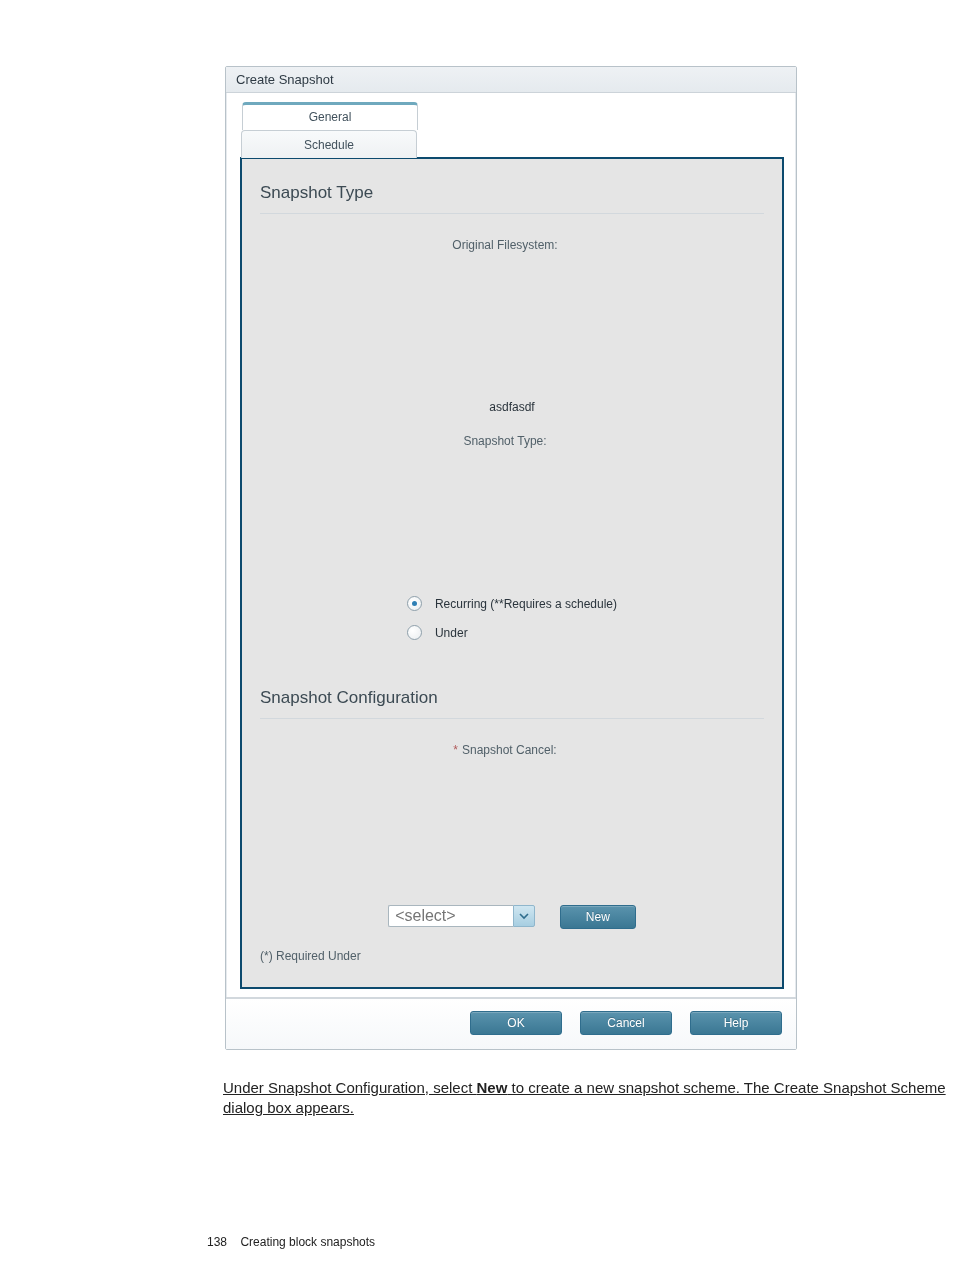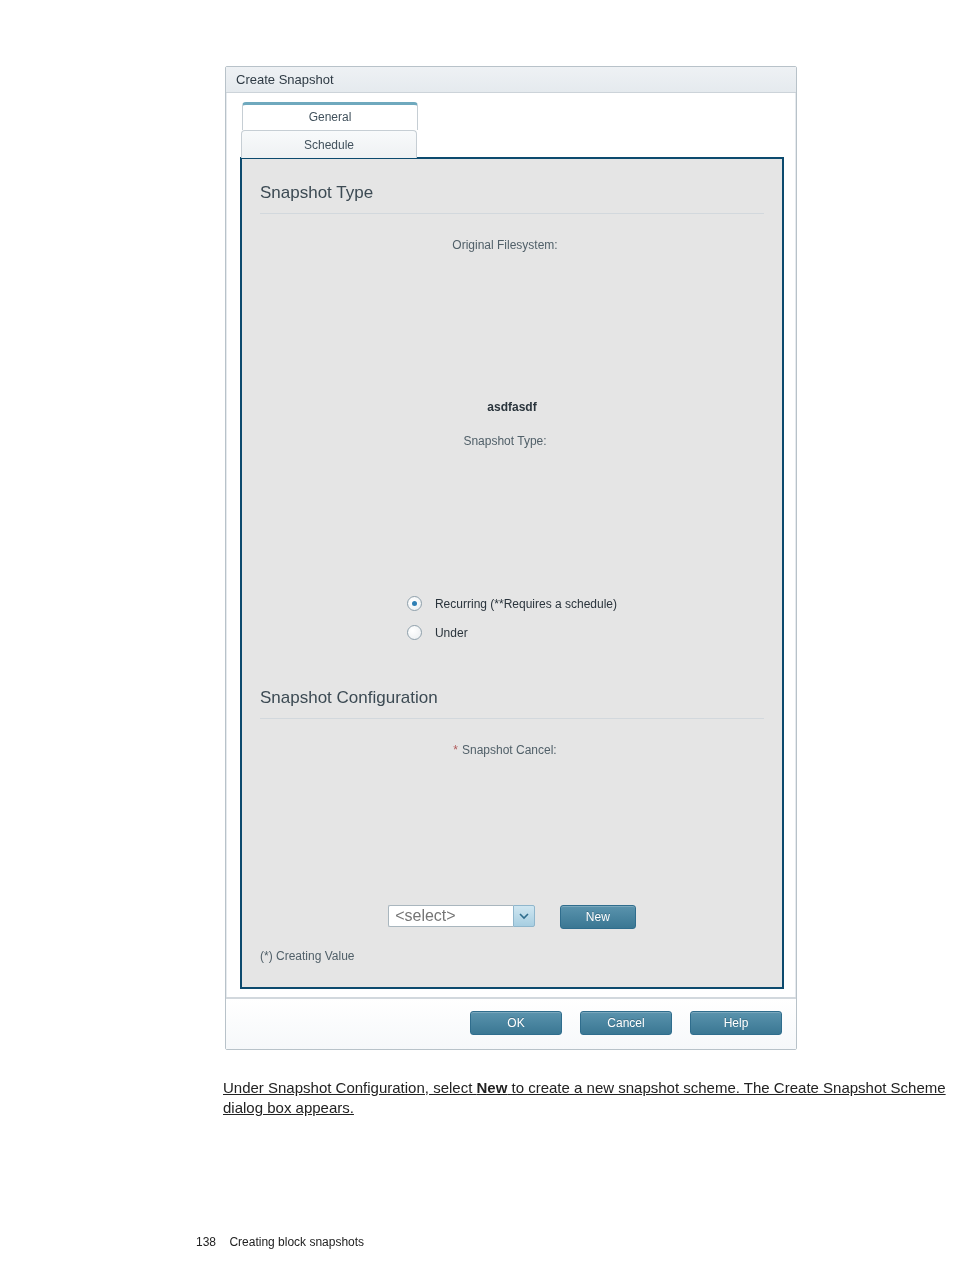--- a/index.html
+++ b/index.html
@@ -93,21 +93,21 @@
     font-size: 12px;
     color: #516069;
     padding-right: 14px;
     padding-top: 2px;
   }
   .value-col {
     flex: 1;
     font-size: 12px;
     color: #2a343c;
   }
-  .value-bold { font-weight: bold; }
+  .value-bold { font-weight: normal; }
   .radio-line {
     display: flex;
     align-items: center;
     gap: 13px;
     margin-bottom: 14px;
   }
   .radio {
     width: 13px; height: 13px;
     border-radius: 50%;
     border: 1px solid #8fa0ab;
@@ -182,21 +182,21 @@
     width: 750px;
     font-size: 15px;
     color: #222;
     line-height: 1.35;
     font-family: "Segoe UI", Arial, sans-serif;
     text-decoration: underline;
   }
   .caption b { font-weight: 600; }
   .page-foot {
     position: absolute;
-    left: 101px;
+    left: 112px;
     bottom: 38px;
     font-size: 12px;
     color: #222;
     font-family: "Segoe UI", Arial, sans-serif;
   }
 </style>
 </head>
 <body>
 
 <div class="page">
@@ -250,21 +250,21 @@
                 <svg width="10" height="10" viewBox="0 0 10 10">
                   <path d="M1 3 L5 7 L9 3" fill="none" stroke="#2f6d8d" stroke-width="1.6"></path>
                 </svg>
               </span>
             </span>
             <span style="display:inline-block; width:18px;"></span>
             <span class="btn small">New</span>
           </div>
         </div>
 
-        <div class="note" style="margin-top:20px; margin-left:0;">(*) Creating Value</div>
+        <div class="note" style="margin-top:20px; margin-left:0;">(*) Required Under</div>
       </div>
     </div>
 
     <div class="footer">
       <span class="btn">OK</span>
       <span class="btn">Cancel</span>
       <span class="btn">Help</span>
     </div>
   </div>
 

